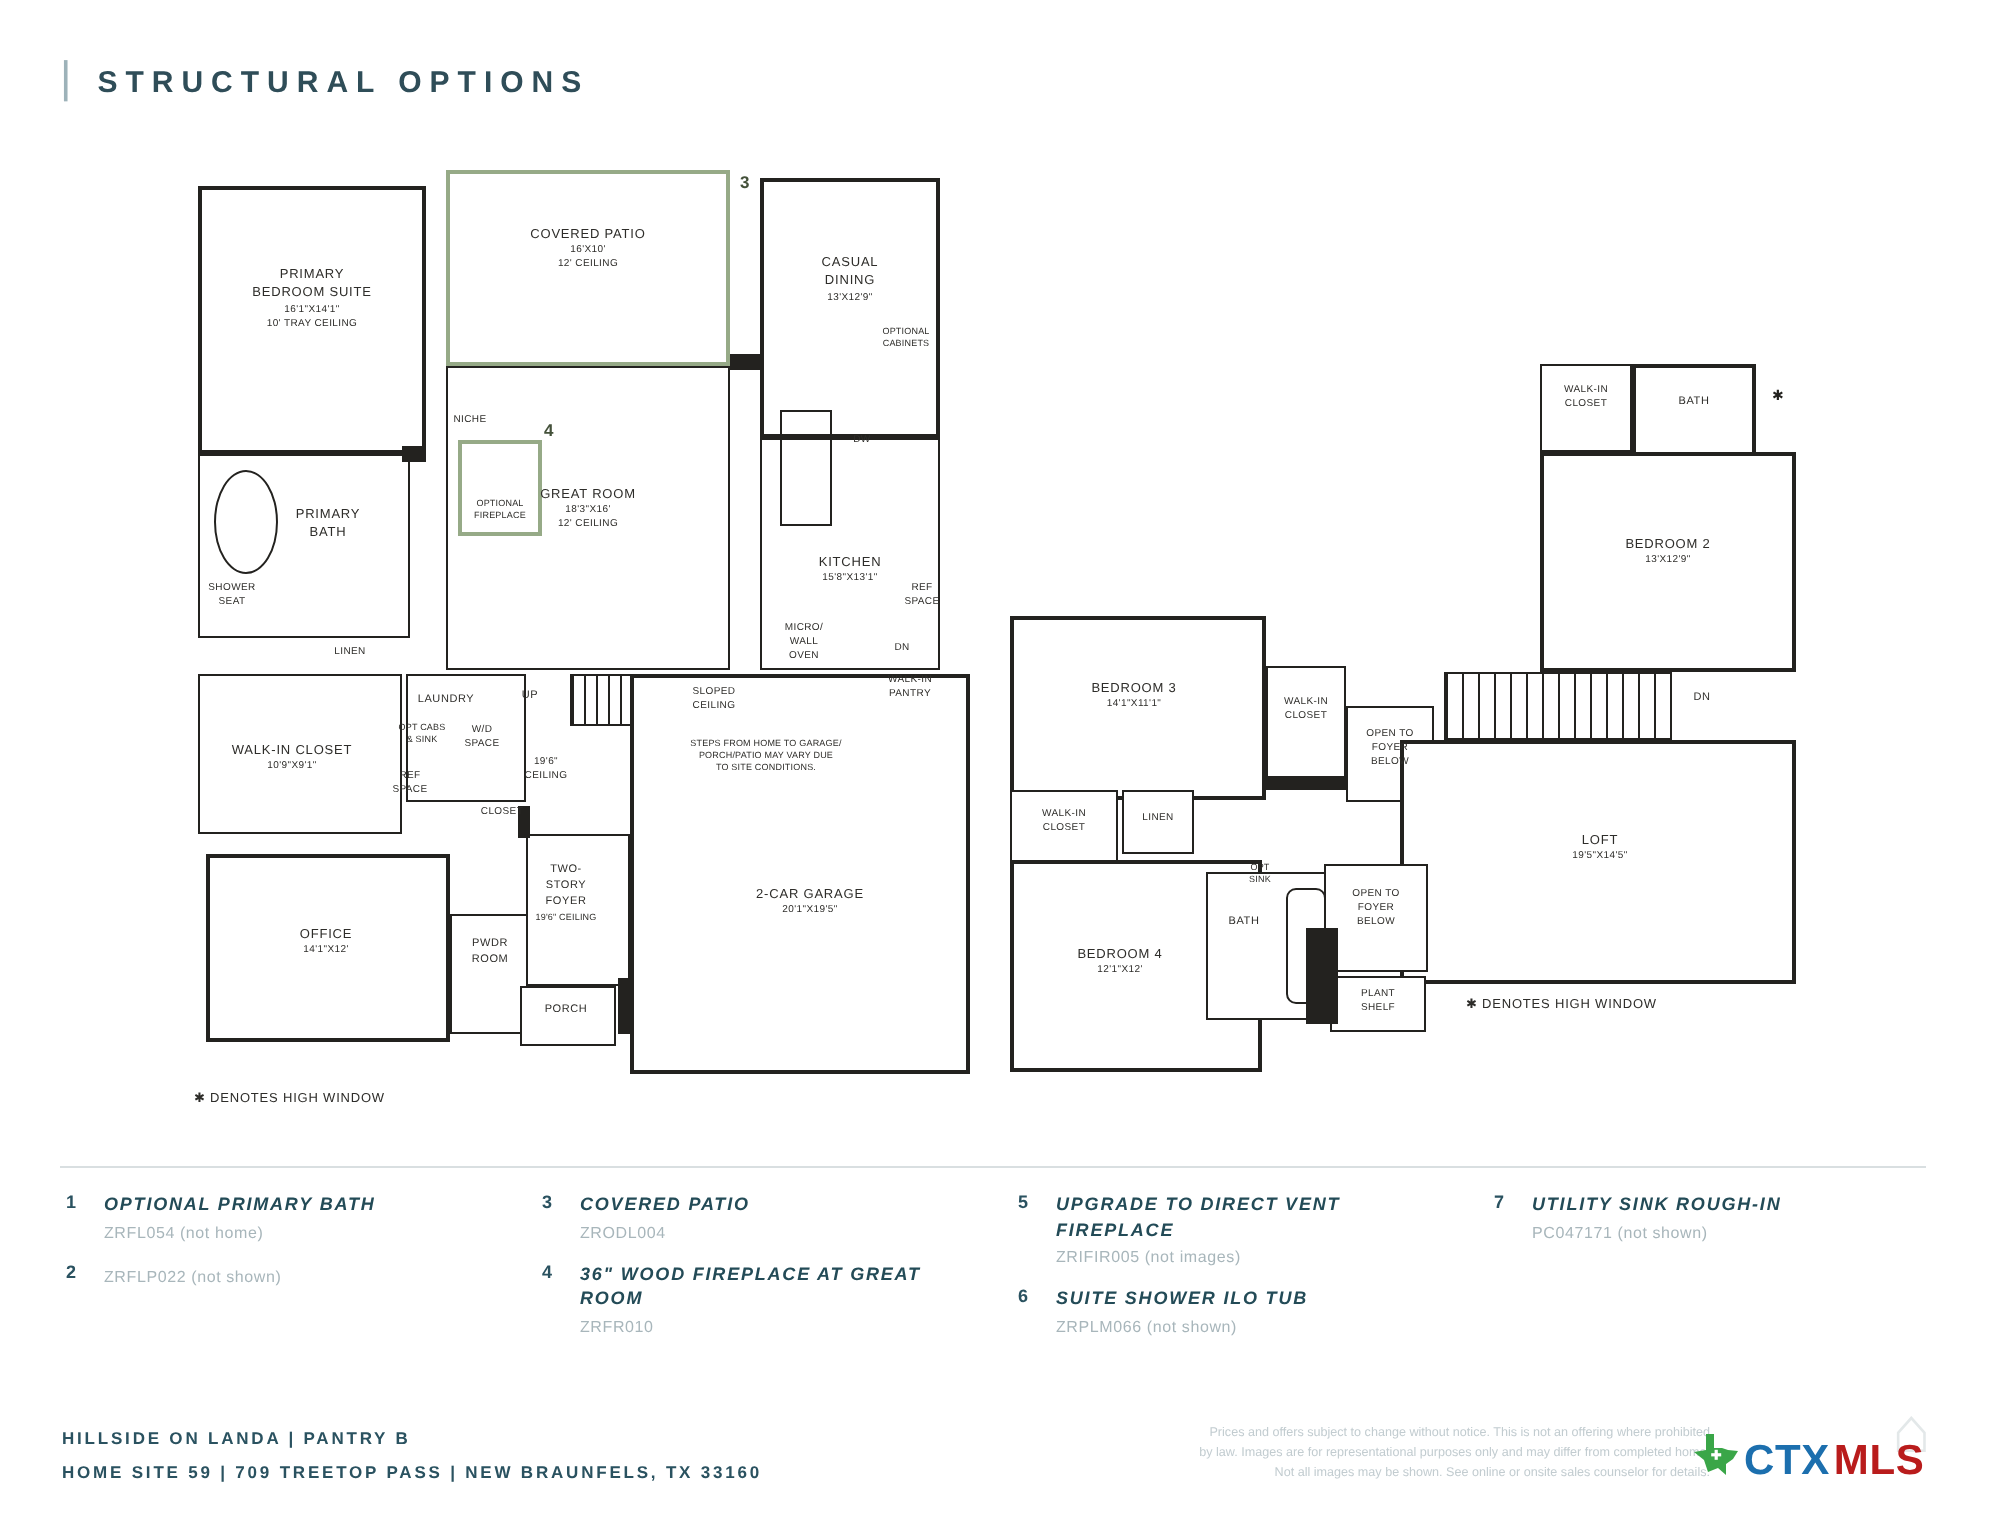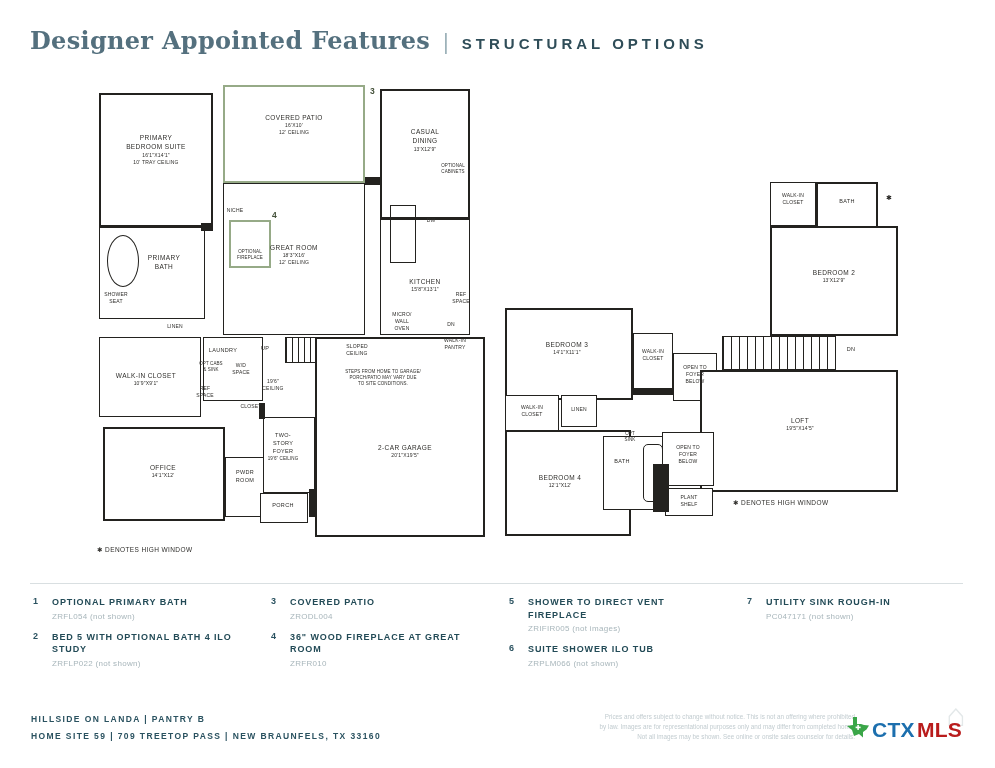--- a/index.html
+++ b/index.html
@@ -30,38 +30,37 @@
   .tub{position:absolute;border:1.4px solid #23221f;border-radius:50%;box-sizing:border-box;}
   .tubr{position:absolute;border:1.4px solid #23221f;border-radius:5px;box-sizing:border-box;}
   .island{position:absolute;border:1.4px solid #23221f;box-sizing:border-box;}
   .star{position:absolute;font-size:7px;color:#23221f;}
 
   
   .legend-rule{position:absolute;left:30px;top:583px;width:933px;height:1px;background:#d9dfe1;}
   .lcol{position:absolute;top:596px;}
   .litem{display:flex;gap:10px;margin-bottom:10px;}
   .lnum{font-size:9px;font-weight:bold;color:#2a5260;width:9px;flex:0 0 9px;}
-  .ltitle{font-size:9px;font-weight:bold;color:#234b57;letter-spacing:.9px;line-height:1.4;}
+  .ltitle{font-size:9px;font-weight:bold;color:#234b57;letter-spacing:.9px;line-height:1.4;font-style:italic;}
   .lcode{font-size:8px;color:#a8b6bb;margin-top:3px;letter-spacing:.3px;font-weight:normal;}
 
   
   .f-left{position:absolute;left:31px;top:711px;font-size:8.5px;font-weight:bold;color:#2a5260;letter-spacing:1.4px;line-height:2.0;}
   .f-disc{position:absolute;left:590px;top:712px;width:265px;text-align:right;font-size:6.3px;color:#c2ccd0;line-height:1.55;}
   .house-wm{position:absolute;left:946px;top:697px;font-size:32px;color:#e3e8e9;}
   .logo{position:absolute;left:846px;top:716px;display:flex;align-items:center;gap:2px;}
   .logo-ctx{font-size:21px;font-weight:bold;color:#1c6fae;letter-spacing:.3px;}
   .logo-mls{font-size:21px;font-weight:bold;color:#b91c1c;letter-spacing:.3px;}
 </style>
 </head>
 <body>
 
 <div class="page">
 
   <div class="hdr">
-    <span class="hdr-title">Designer Appointed Features</span>
     <span class="hdr-sep">|</span>
     <span class="hdr-sub">STRUCTURAL OPTIONS</span>
   </div>
 
   <div class="plan" style="left:95px;top:85px;width:398px;height:478px;">
 
     <div class="room thick" style="left:4px;top:8px;width:114px;height:134px;"></div>
     <div class="room green" style="left:128px;top:0px;width:142px;height:98px;"></div>
     <div class="room thick" style="left:285px;top:4px;width:90px;height:130px;"></div>
     <div class="room" style="left:285px;top:134px;width:90px;height:116px;"></div>
@@ -301,27 +300,26 @@
     </div>
   </div>
 
   <div class="legend-rule"></div>
 
   <div class="lcol" style="left:33px;width:225px;">
     <div class="litem">
       <span class="lnum">1</span>
       <div>
         <div class="ltitle" style="width:180px;">OPTIONAL PRIMARY BATH</div>
-        <div class="lcode">ZRFL054 (not shown)</div>
+        <div class="lcode">ZRFL054 (not home)</div>
       </div>
     </div>
     <div class="litem">
       <span class="lnum">2</span>
       <div>
-        <div class="ltitle" style="width:185px;">BED 5 WITH OPTIONAL BATH 4 ILO STUDY</div>
         <div class="lcode">ZRFLP022 (not shown)</div>
       </div>
     </div>
   </div>
 
   <div class="lcol" style="left:271px;width:210px;">
     <div class="litem">
       <span class="lnum">3</span>
       <div>
         <div class="ltitle" style="width:170px;">COVERED PATIO</div>
@@ -334,21 +332,21 @@
         <div class="ltitle" style="width:175px;">36" WOOD FIREPLACE AT GREAT ROOM</div>
         <div class="lcode">ZRFR010</div>
       </div>
     </div>
   </div>
 
   <div class="lcol" style="left:509px;width:215px;">
     <div class="litem">
       <span class="lnum">5</span>
       <div>
-        <div class="ltitle" style="width:160px;">SHOWER TO DIRECT VENT FIREPLACE</div>
+        <div class="ltitle" style="width:160px;">UPGRADE TO DIRECT VENT FIREPLACE</div>
         <div class="lcode">ZRIFIR005 (not images)</div>
       </div>
     </div>
     <div class="litem">
       <span class="lnum">6</span>
       <div>
         <div class="ltitle" style="width:180px;">SUITE SHOWER ILO TUB</div>
         <div class="lcode">ZRPLM066 (not shown)</div>
       </div>
     </div>

